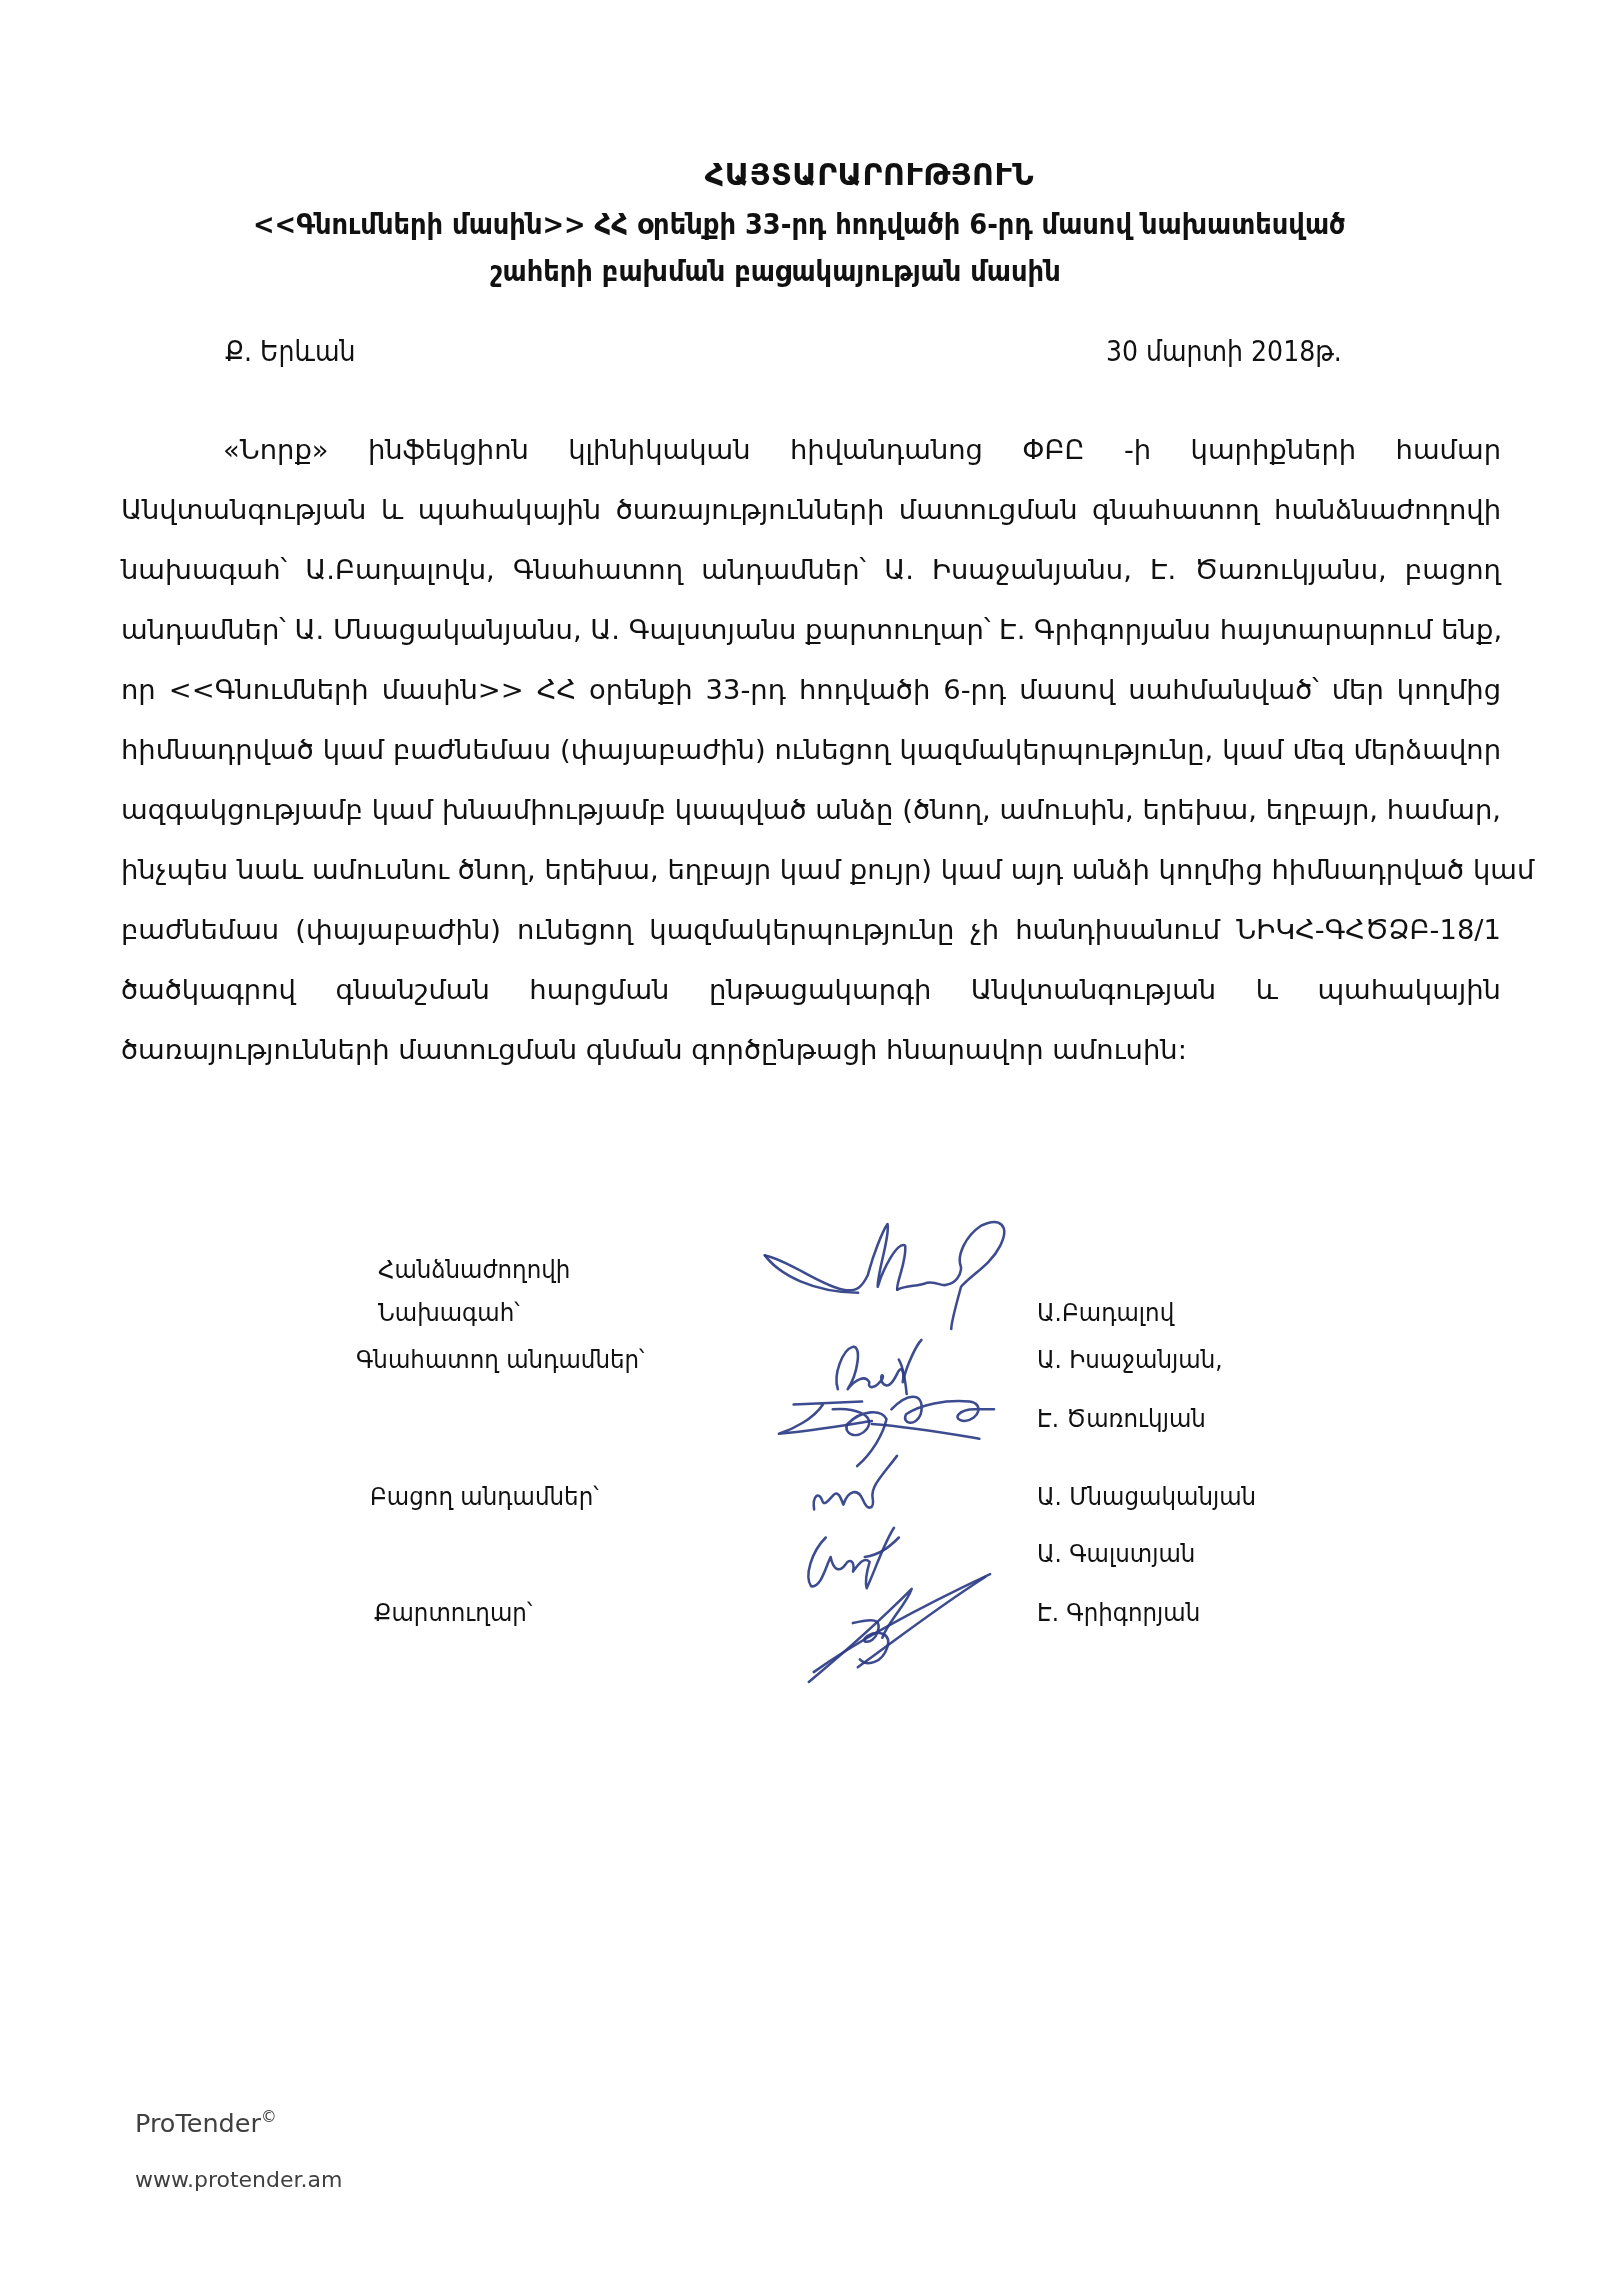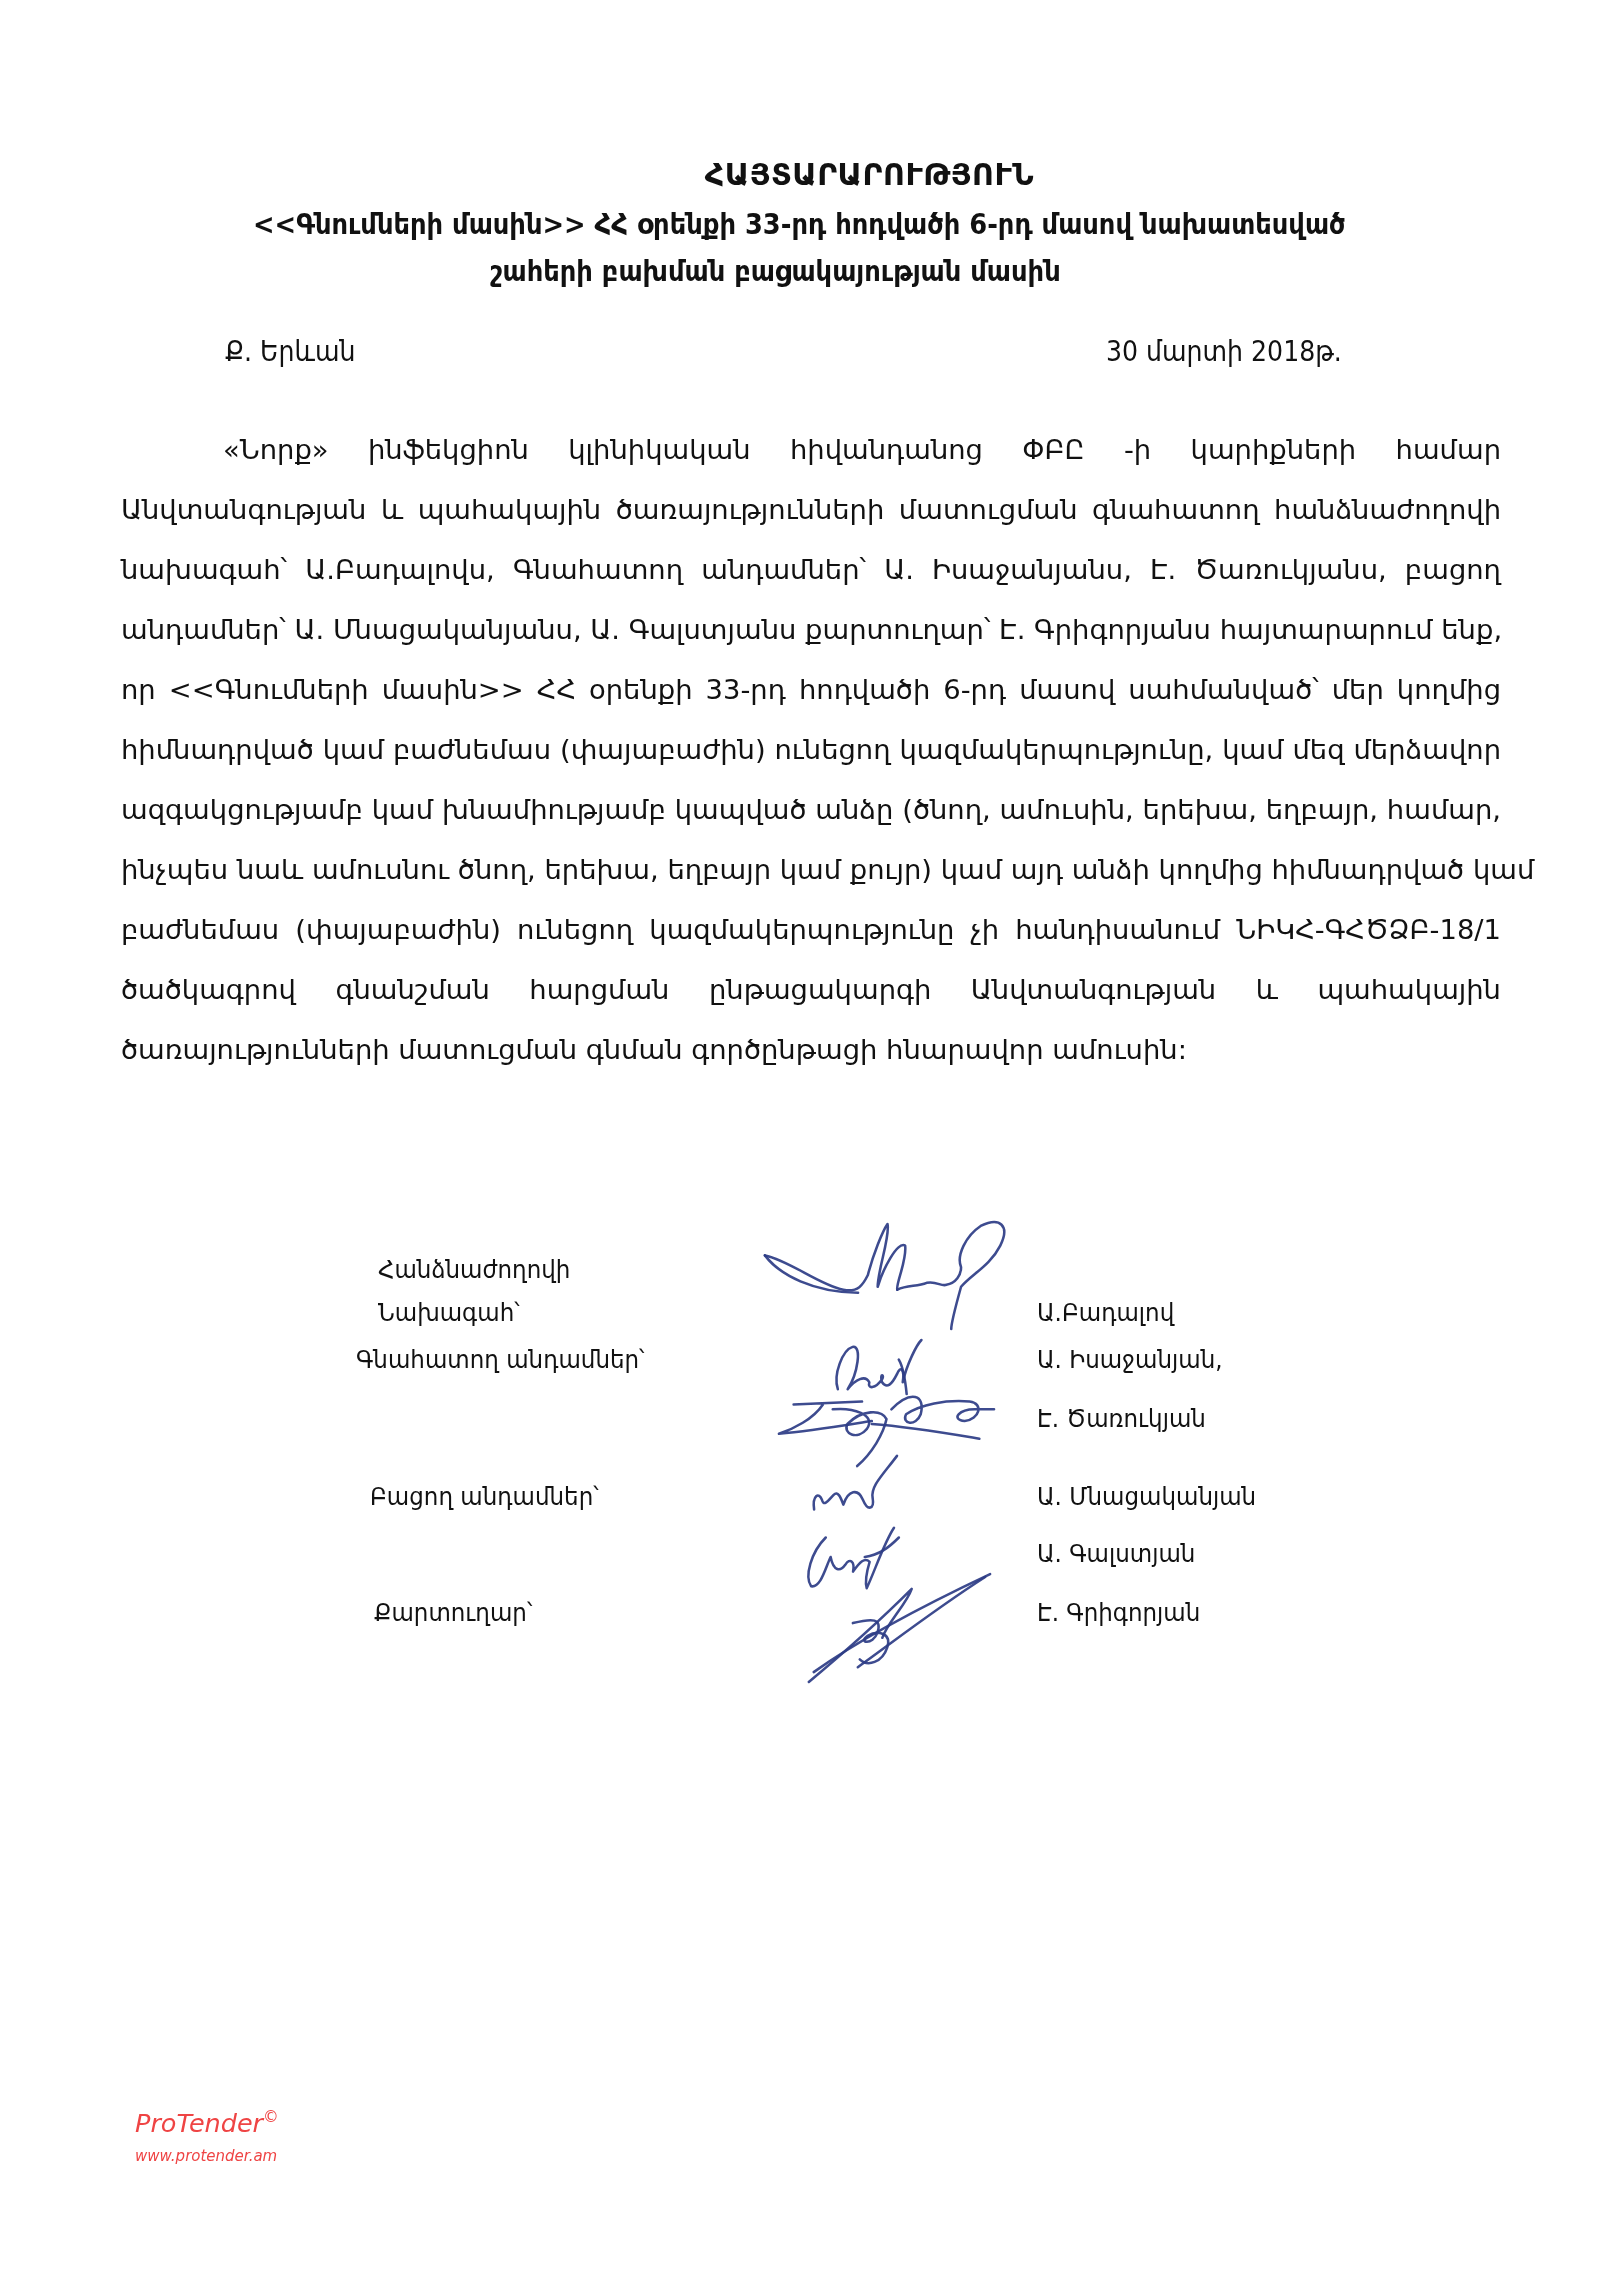--- a/index.html
+++ b/index.html
@@ -115,35 +115,34 @@
       stroke-width: 2.6;
       stroke-linecap: round;
       stroke-linejoin: round;
       opacity: 0.92;
     }
 
     .footer {
       position: absolute;
       left: 135px;
       top: 2107px;
-      color: #ef4444;
-      font-style: italic;
+      color: #404040;
     }
     .footer-brand {
       font-size: 25.5px;
       font-family: "DejaVu Sans", sans-serif;
       white-space: nowrap;
     }
     .footer-brand sup {
       font-size: 15.7px;
       vertical-align: super;
     }
     .footer-url {
-      margin-top: 9px;
-      font-size: 15px;
+      margin-top: 29px;
+      font-size: 22px;
       font-family: "DejaVu Sans", sans-serif;
       white-space: nowrap;
     }
   </style>
 </head>
 <body>
 
 <div class="page">
 
   <div class="title-block">

